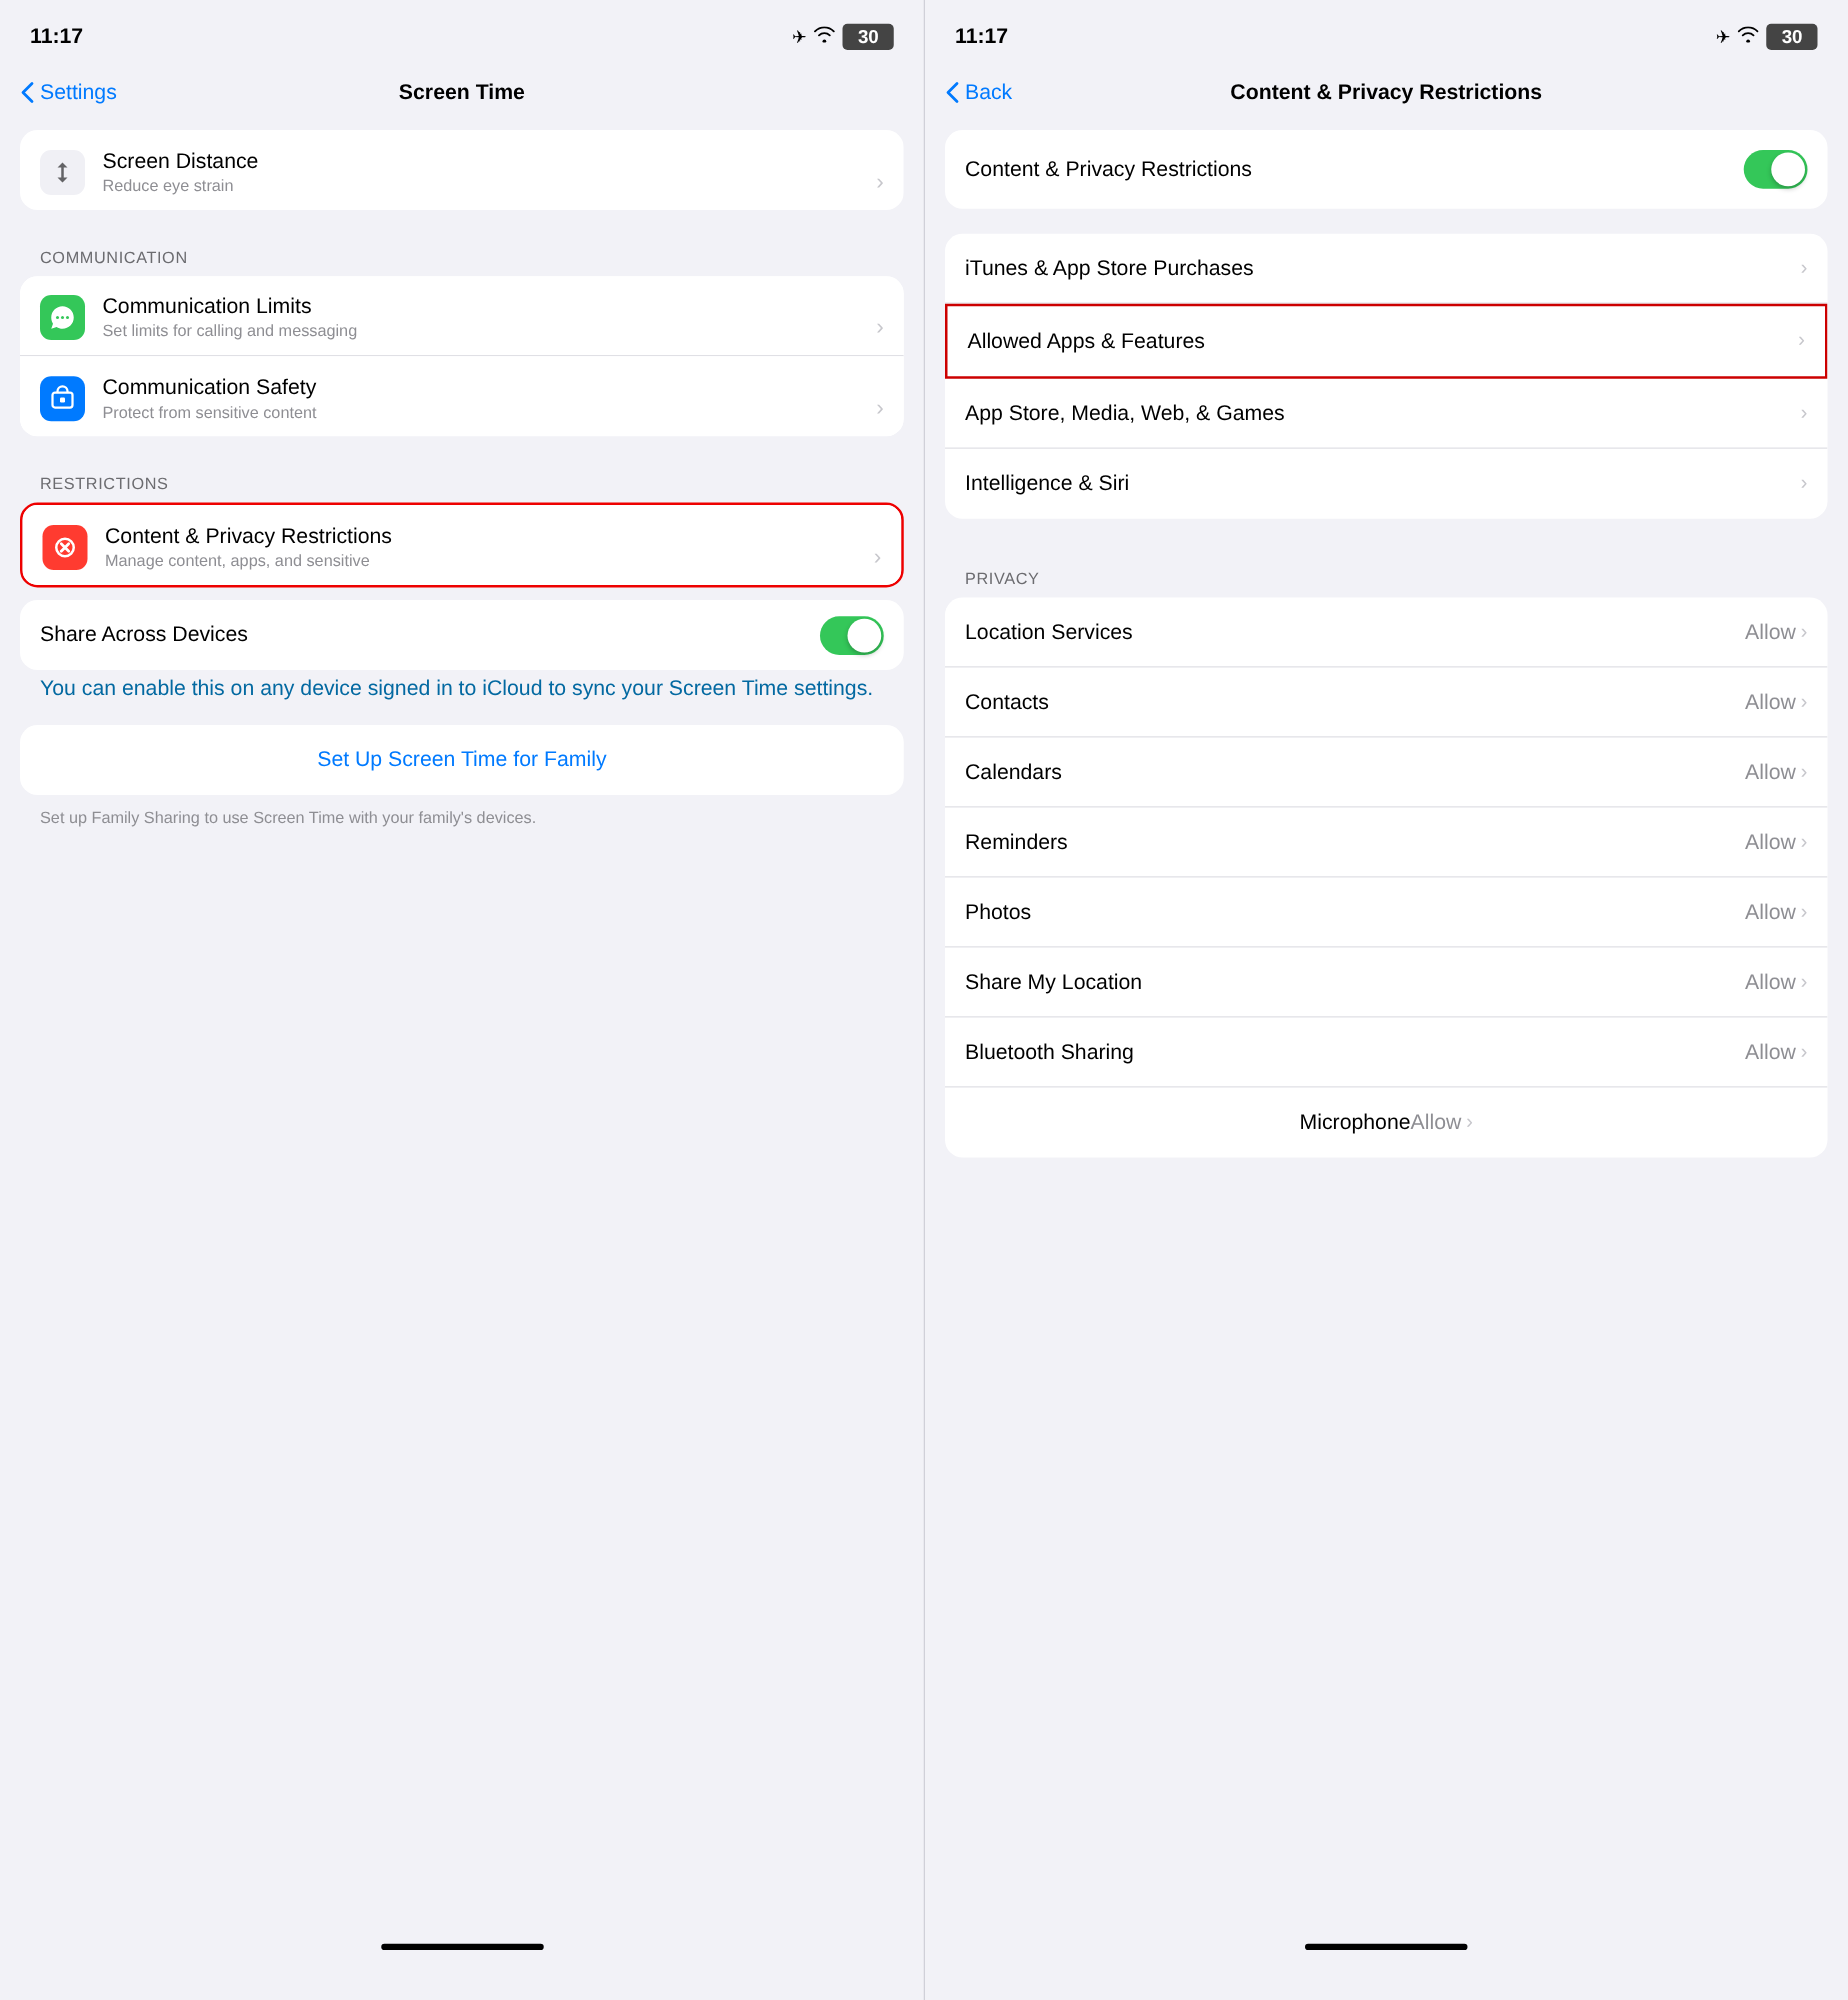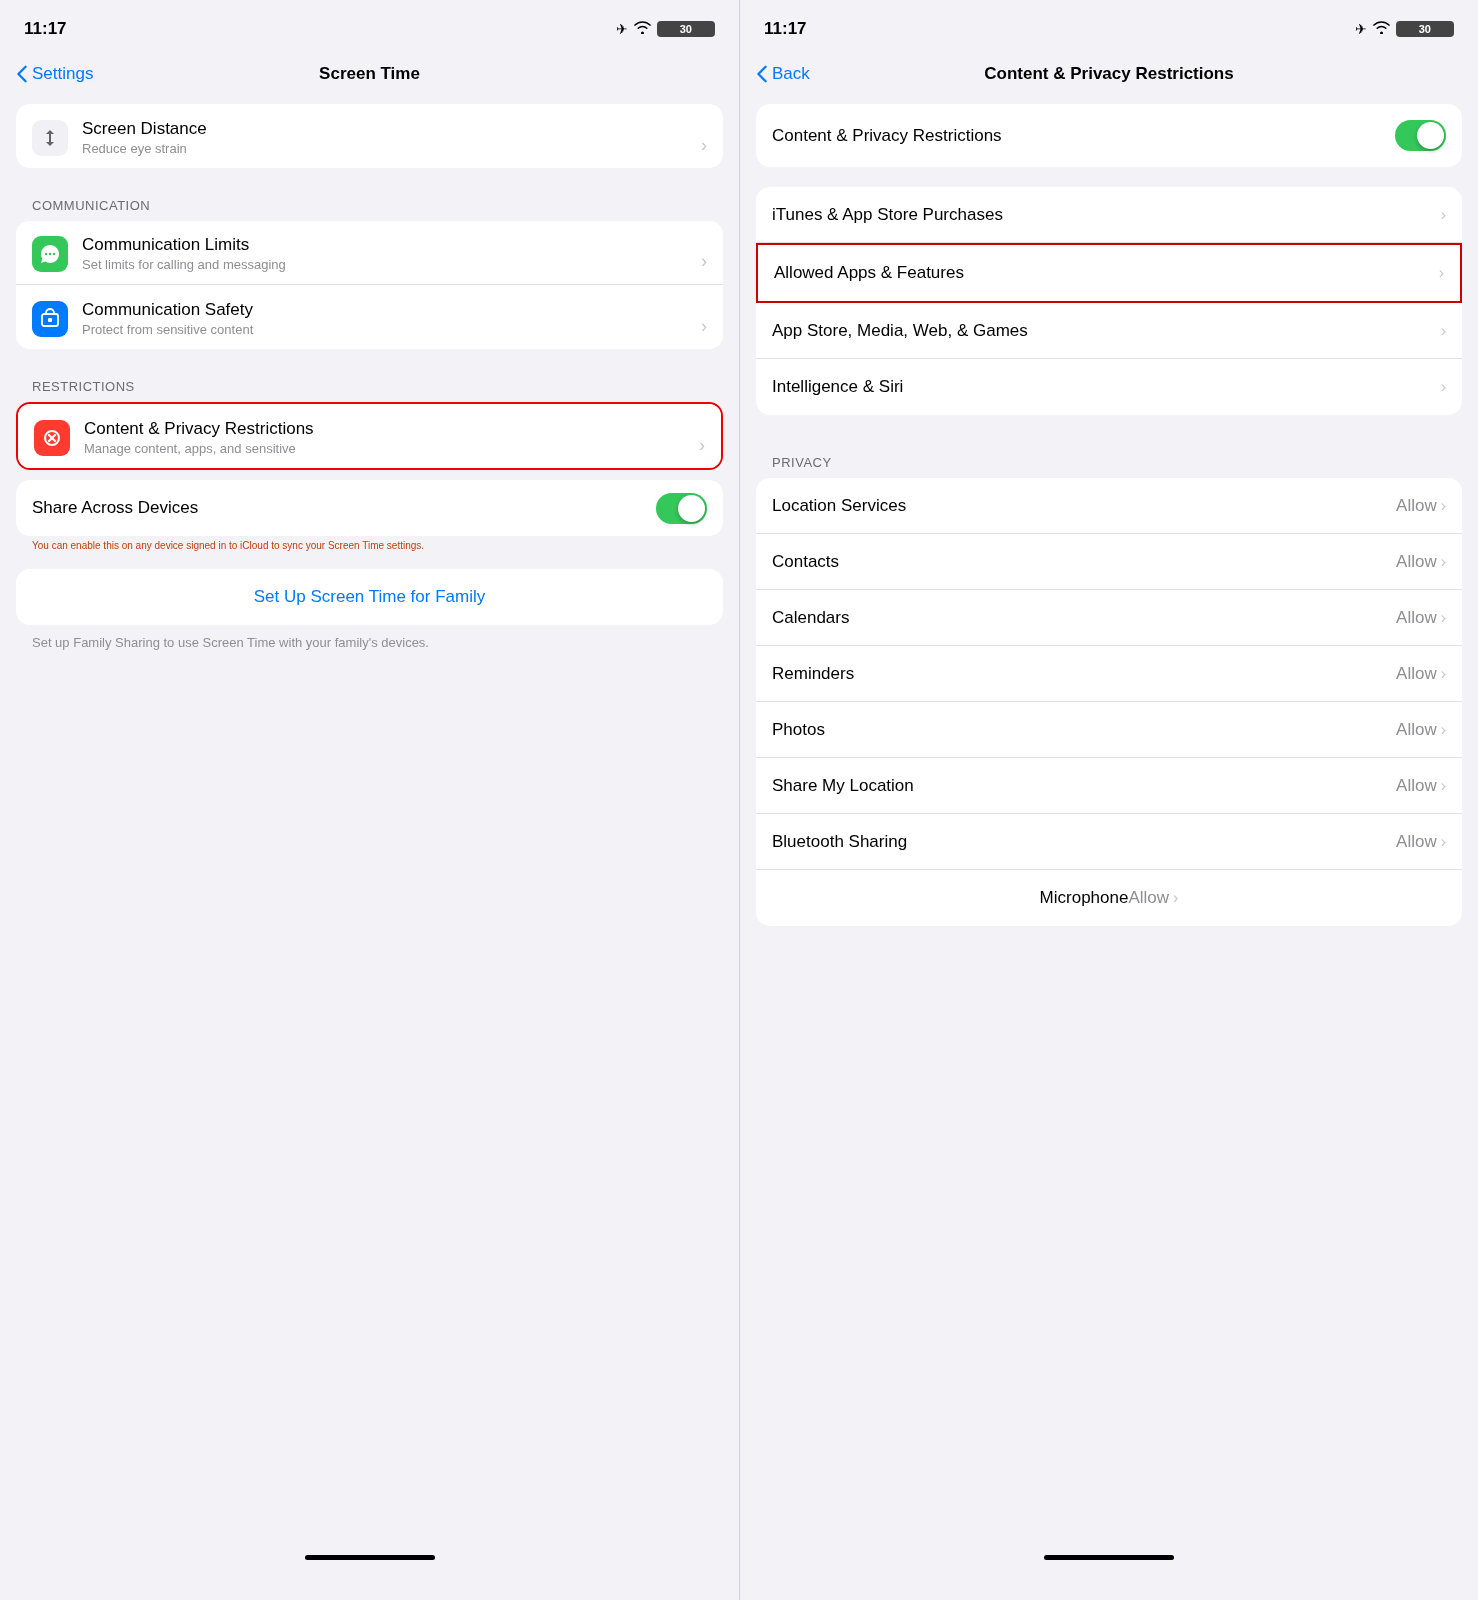--- a/index.html
+++ b/index.html
@@ -40,23 +40,23 @@
       align-items: center;
       gap: 6px;
     }
     .status-icon {
       font-size: 14px;
       color: #000;
     }
     .battery-badge {
       background: #444;
       color: #fff;
-      font-size: 11px;
+      font-size: 15px;
       font-weight: 700;
-      padding: 2px 23px;
+      padding: 2px 12px;
       border-radius: 4px;
     }
 
     
     .nav-bar {
       display: flex;
       align-items: center;
       justify-content: center;
       padding: 4px 20px 12px;
       position: relative;
@@ -173,22 +173,22 @@
       display: flex;
       align-items: center;
       justify-content: space-between;
       min-height: 56px;
     }
     .toggle-title {
       font-size: 17px;
       color: #000;
     }
     .toggle-note {
-      font-size: 10px;
-      color: #c2410c;
+      font-size: 17px;
+      color: #0369a1;
       margin: 0 16px 14px;
       line-height: 1.5;
     }
 
     
     .ios-toggle {
       width: 51px;
       height: 31px;
       border-radius: 16px;
       background: #34c759;

